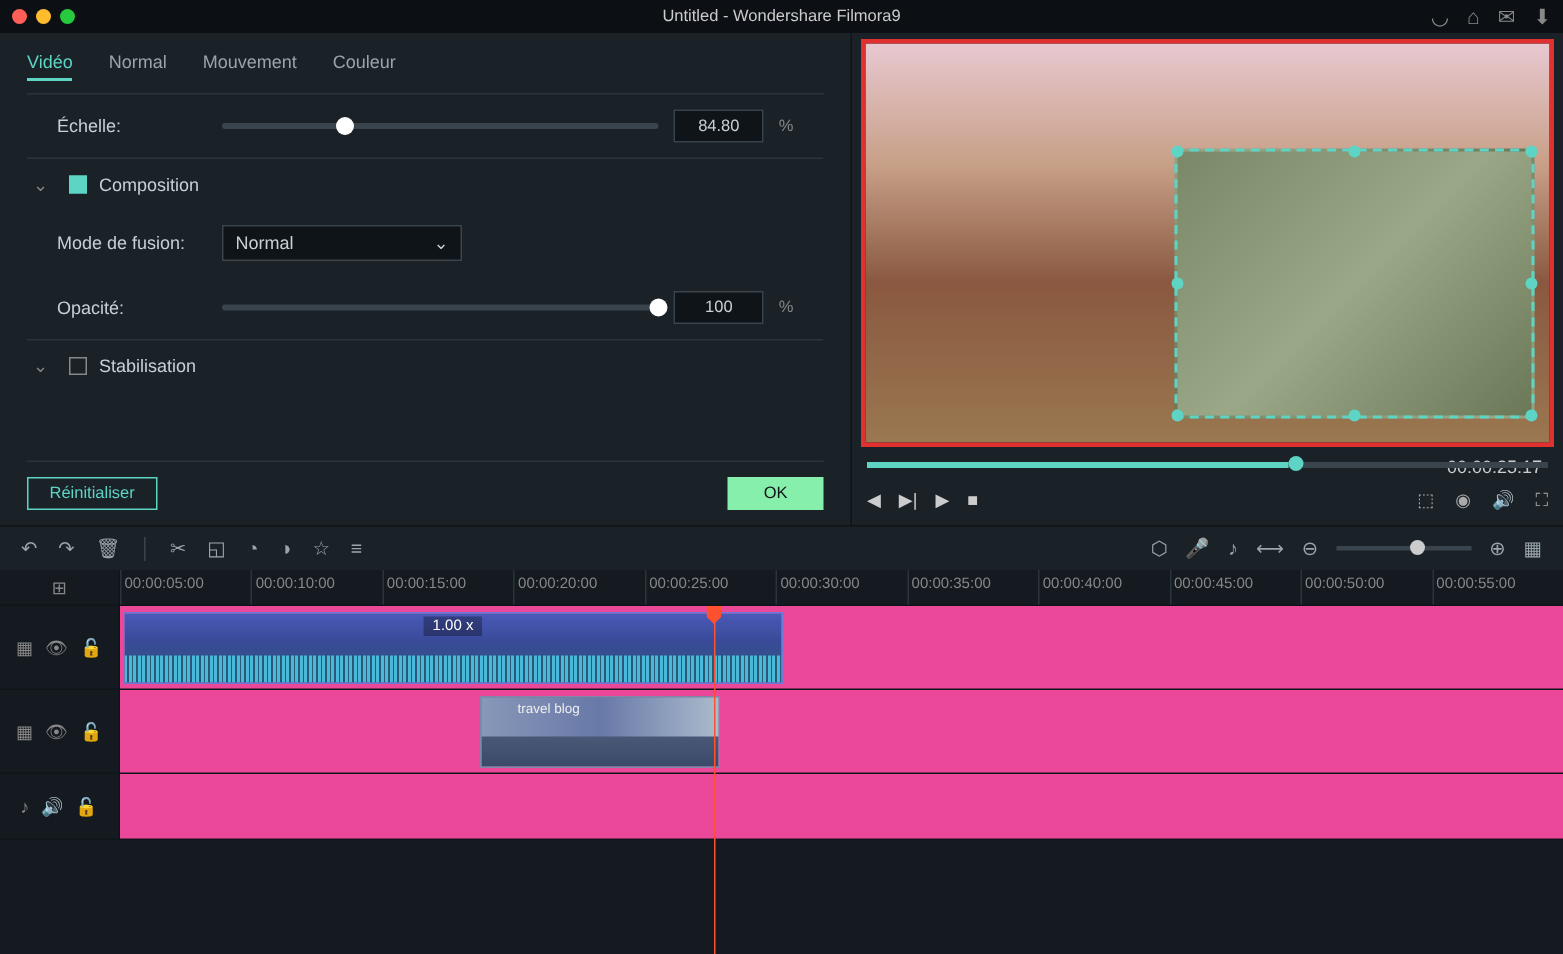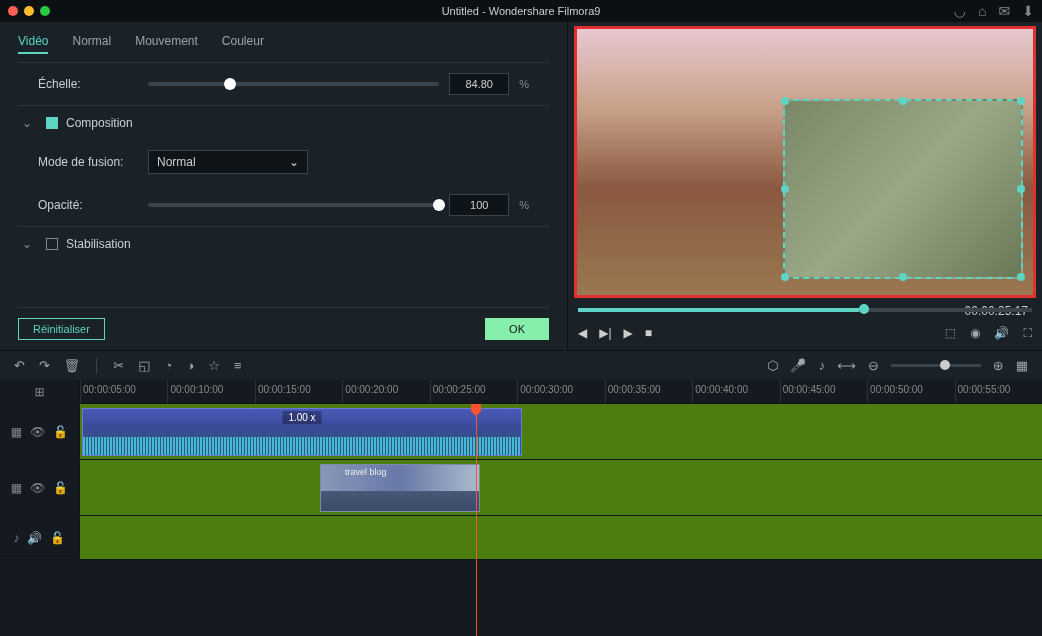--- a/index.html
+++ b/index.html
@@ -47,21 +47,21 @@
 .zoomslider { width:90px; height:3px; background:#3a444c; position:relative; }
 .zoomslider .zt { position:absolute; left:55%; top:-4px; width:10px; height:10px; background:#ccc; border-radius:50%; }
 .timeline { background:#141a20; height:256px; display:flex; flex-direction:column; }
 .ruler { display:flex; height:24px; border-bottom:1px solid #0f1418; }
 .trkhdr { width:80px; border-right:1px solid #0f1418; display:flex; align-items:center; justify-content:center; color:#888; }
 .ruler .ticks { flex:1; display:flex; position:relative; }
 .tick { flex:1; font-size:10px; color:#888; text-align:left; border-left:1px solid #2a343c; padding-left:2px; padding-top:4px; }
 .track { display:flex; height:56px; border-bottom:1px solid #0f1418; }
 .track.small { height:44px; }
 .trkhead { width:80px; display:flex; align-items:center; gap:8px; justify-content:center; color:#888; border-right:1px solid #0f1418; font-size:12px; }
-.trkbody { flex:1; position:relative; background:#4d7c0f; }
+.trkbody { flex:1; position:relative; background:#ec4899; }
 .clip { position:absolute; top:4px; height:48px; background:linear-gradient(180deg,#4a5ab8 0%,#3a4a98 40%,#2a5a7a 100%); border:1px solid #6a7ad8; overflow:hidden; }
 .clip .speed { position:absolute; top:2px; left:50%; transform:translateX(-50%); font-size:10px; color:#fff; background:rgba(0,0,0,.3); padding:1px 6px; }
 .clip .wave { position:absolute; bottom:0; left:0; right:0; height:18px; background:repeating-linear-gradient(90deg,#4ab8d8 0,#4ab8d8 2px,#2a5a7a 2px,#2a5a7a 3px); }
 .clip2 { position:absolute; top:4px; height:48px; background:linear-gradient(180deg,#5a6a88 0%,#3a4a68 100%); border:1px solid #7a8aa8; }
 .clip2 .thumbrow { height:26px; background:linear-gradient(90deg,#8898b8 0%,#6878a8 50%,#aabbcc 100%); }
 .clip2 .lbl { position:absolute; top:2px; left:4px; font-size:9px; color:#eee;padding-left:20px; }
 .playhead { position:absolute; top:0; bottom:0; width:1px; background:#ff5030; }
 .playhead .ph { position:absolute; top:0; left:-5px; width:10px; height:12px; background:#ff5030; clip-path:polygon(0 0,100% 0,100% 60%,50% 100%,0 60%); }
 .timeline-area { position:relative; flex:1; }
 </style>

